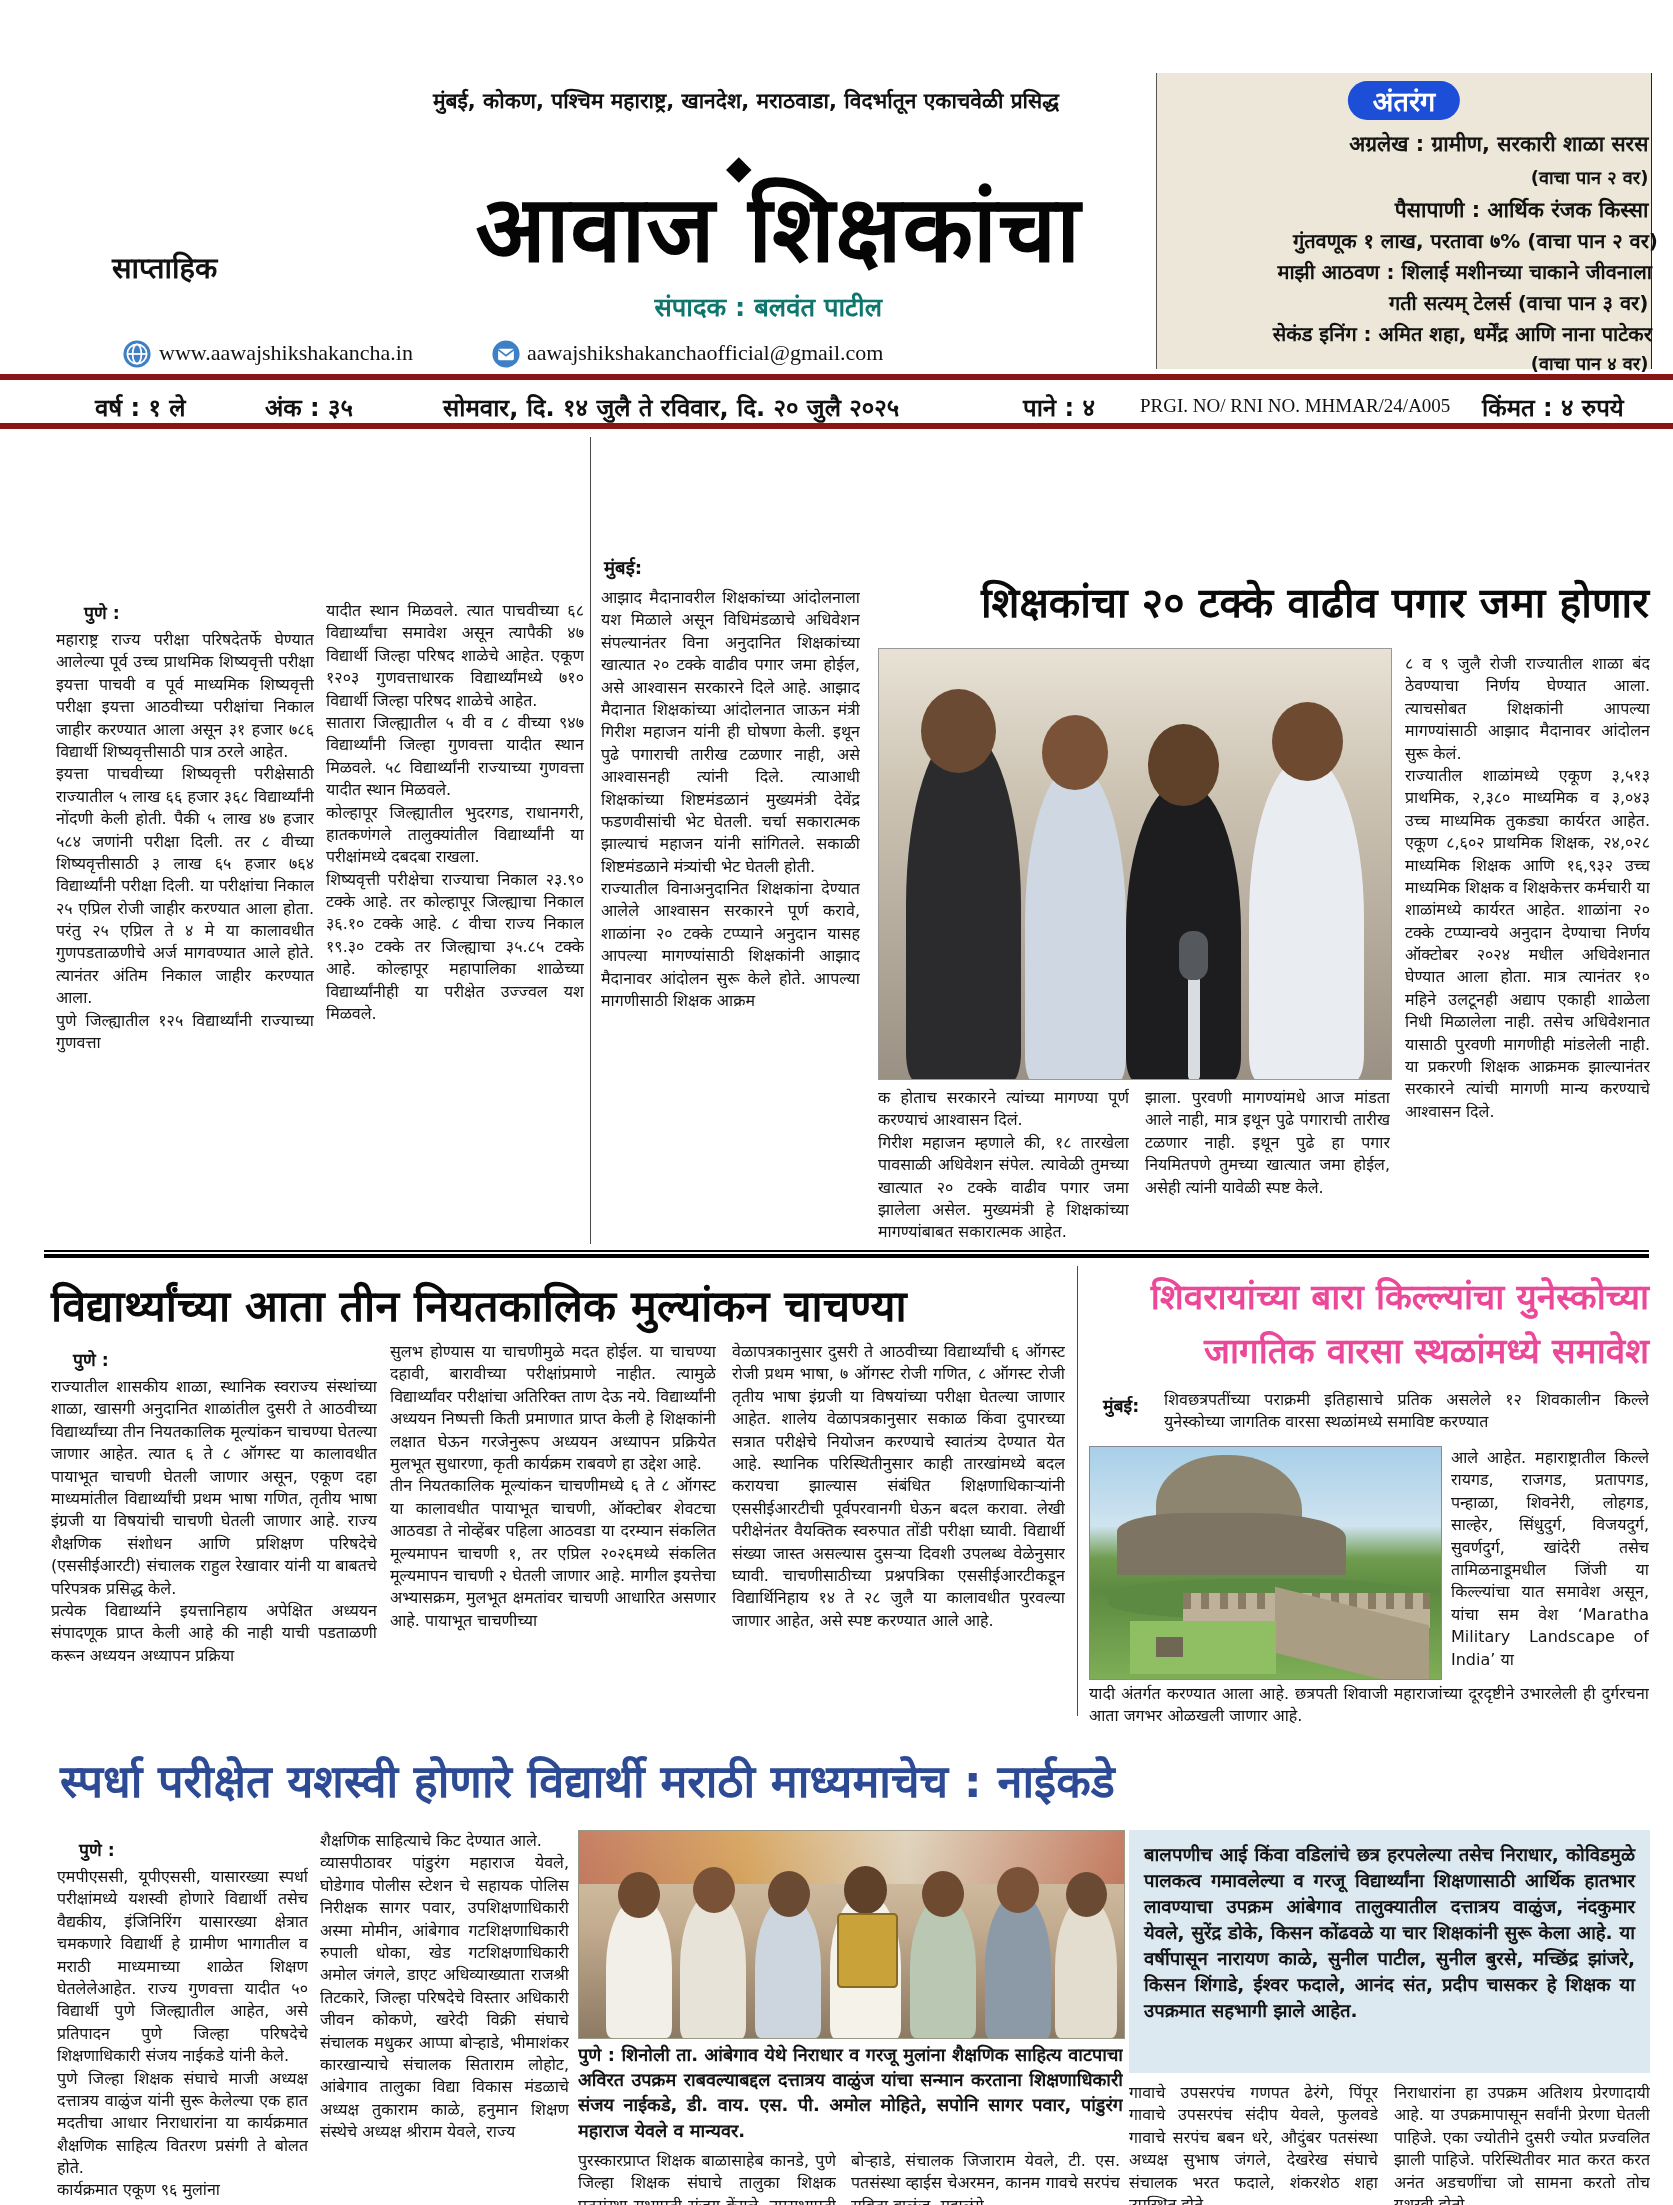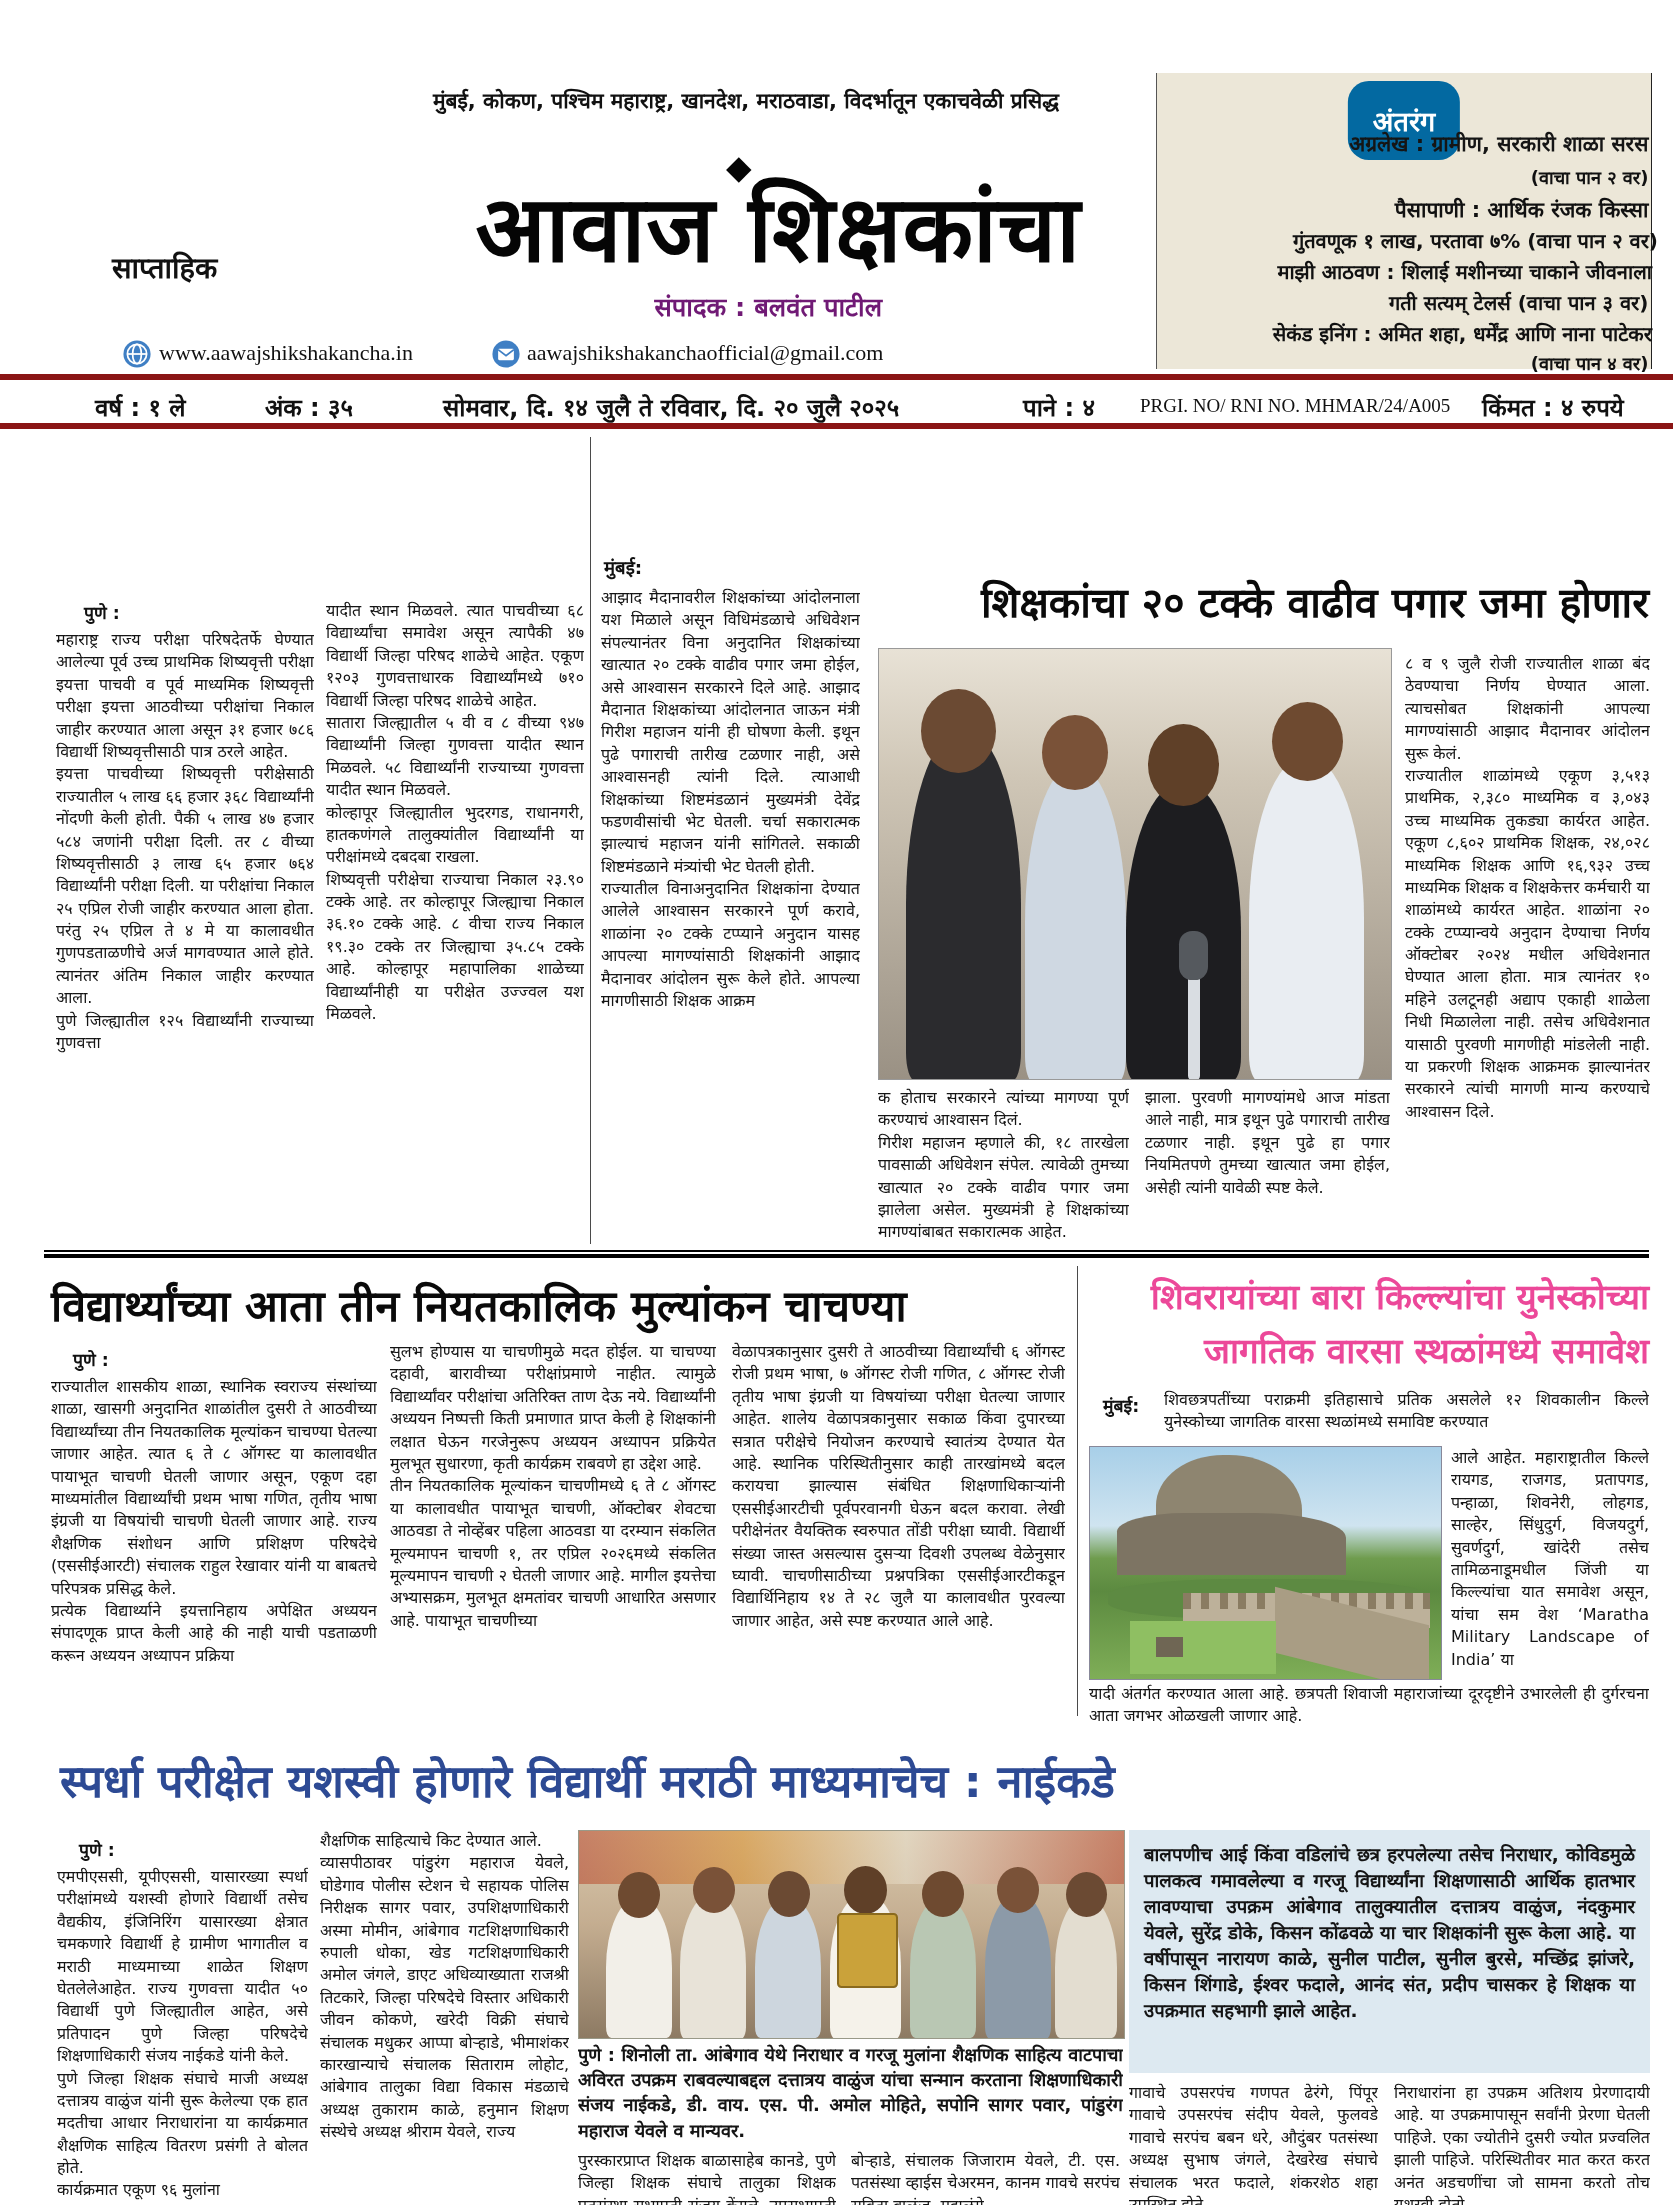--- a/index.html
+++ b/index.html
@@ -22,21 +22,21 @@
 <div class="page">
 
   <div class="abs center" style="left:106px;top:86px;width:953px;font-size:21px;font-weight:700;">मुंबई, कोकण, पश्चिम महाराष्ट्र, खानदेश, मराठवाडा, विदर्भातून एकाचवेळी प्रसिद्ध</div>
 
   <div class="abs" style="left:112px;top:247px;font-size:29px;font-weight:800;">साप्ताहिक</div>
 
   <div class="abs center nowrap" style="left:93px;top:163px;width:988px;font-size:92px;font-weight:800;letter-spacing:0.9px;color:#050505;">आवाज शिक्षकांचा</div>
 
   <div class="abs" style="left:730px;top:161px;width:17.6px;height:17.6px;background:#050505;transform:rotate(45deg);"></div>
 
-  <div class="abs center" style="left:309px;top:289px;width:573px;font-size:25.6px;font-weight:800;color:#701a75;">संपादक : बलवंत पाटील</div>
+  <div class="abs center" style="left:309px;top:289px;width:573px;font-size:25.6px;font-weight:800;color:#0f766e;">संपादक : बलवंत पाटील</div>
 
   <div class="abs" style="left:123px;top:340px;width:28px;height:28px;">
     <svg width="28" height="28" viewBox="0 0 64 64">
         <circle cx="32" cy="32" r="31" fill="#3f7fc4"></circle>
         <circle cx="32" cy="32" r="22" fill="none" stroke="#fff" stroke-width="4"></circle>
         <ellipse cx="32" cy="32" rx="10" ry="22" fill="none" stroke="#fff" stroke-width="4"></ellipse>
         <line x1="10" y1="32" x2="54" y2="32" stroke="#fff" stroke-width="4"></line>
       </svg>
   </div>
   <div class="abs" style="left:159px;top:340px;font-size:22px;font-family:'Liberation Serif',serif;">www.aawajshikshakancha.in</div>
@@ -44,21 +44,21 @@
   <div class="abs" style="left:492px;top:340px;width:28px;height:28px;">
     <svg width="28" height="28" viewBox="0 0 64 64">
         <circle cx="32" cy="32" r="31" fill="#3f7fc4"></circle>
         <rect x="14" y="20" width="36" height="26" rx="3" fill="#fff"></rect>
         <path d="M14 22 L32 36 L50 22" fill="none" stroke="#3f7fc4" stroke-width="4"></path>
       </svg>
   </div>
   <div class="abs" style="left:527px;top:340px;font-size:22px;font-family:'Liberation Serif',serif;">aawajshikshakanchaofficial@gmail.com</div>
 
   <div class="abs shadowbox" style="left:1156px;top:73px;width:496px;height:296px;background:#ece7d8;border-left:1.3px solid #555;border-right:1.3px solid #222;">
-    <div style="position:absolute;left:50%;top:8px;transform:translateX(-50%);background:#0369a1;color:#fff;font-size:27px;font-weight:800;padding:21px 25px;border-radius:21px;">अंतरंग</div>
+    <div style="position:absolute;left:50%;top:8px;transform:translateX(-50%);background:#1d4ed8;color:#fff;font-size:27px;font-weight:800;padding:1px 25px;border-radius:21px;">अंतरंग</div>
     <div class="center" style="position:absolute;left:4.4px;top:56px;width:487px;font-size:21px;font-weight:800;color:#151515;">अग्रलेख : ग्रामीण, सरकारी शाळा सरस</div>
     <div class="center" style="position:absolute;left:4.4px;top:92px;width:487px;font-size:18px;font-weight:700;">(वाचा पान २ वर)</div>
     <div class="center" style="position:absolute;left:4.4px;top:122px;width:487px;font-size:21px;font-weight:800;">पैसापाणी : आर्थिक रंजक किस्सा</div>
     <div class="center" style="position:absolute;left:14px;top:154px;width:487px;font-size:20px;font-weight:800;">गुंतवणूक १ लाख, परतावा ७%  (वाचा पान २ वर)</div>
     <div class="center" style="position:absolute;left:0.9px;top:185px;width:494px;font-size:20px;font-weight:800;">माझी आठवण : शिलाई मशीनच्या चाकाने जीवनाला</div>
     <div class="center" style="position:absolute;left:4.4px;top:216px;width:487px;font-size:20px;font-weight:800;">गती सत्यम् टेलर्स (वाचा पान ३ वर)</div>
     <div class="center" style="position:absolute;left:0.9px;top:247px;width:494px;font-size:20px;font-weight:800;">सेकंड इनिंग : अमित शहा, धर्मेंद्र आणि नाना पाटेकर</div>
     <div class="center" style="position:absolute;left:4.4px;top:278px;width:487px;font-size:18px;font-weight:700;">(वाचा पान ४ वर)</div>
   </div>
 

